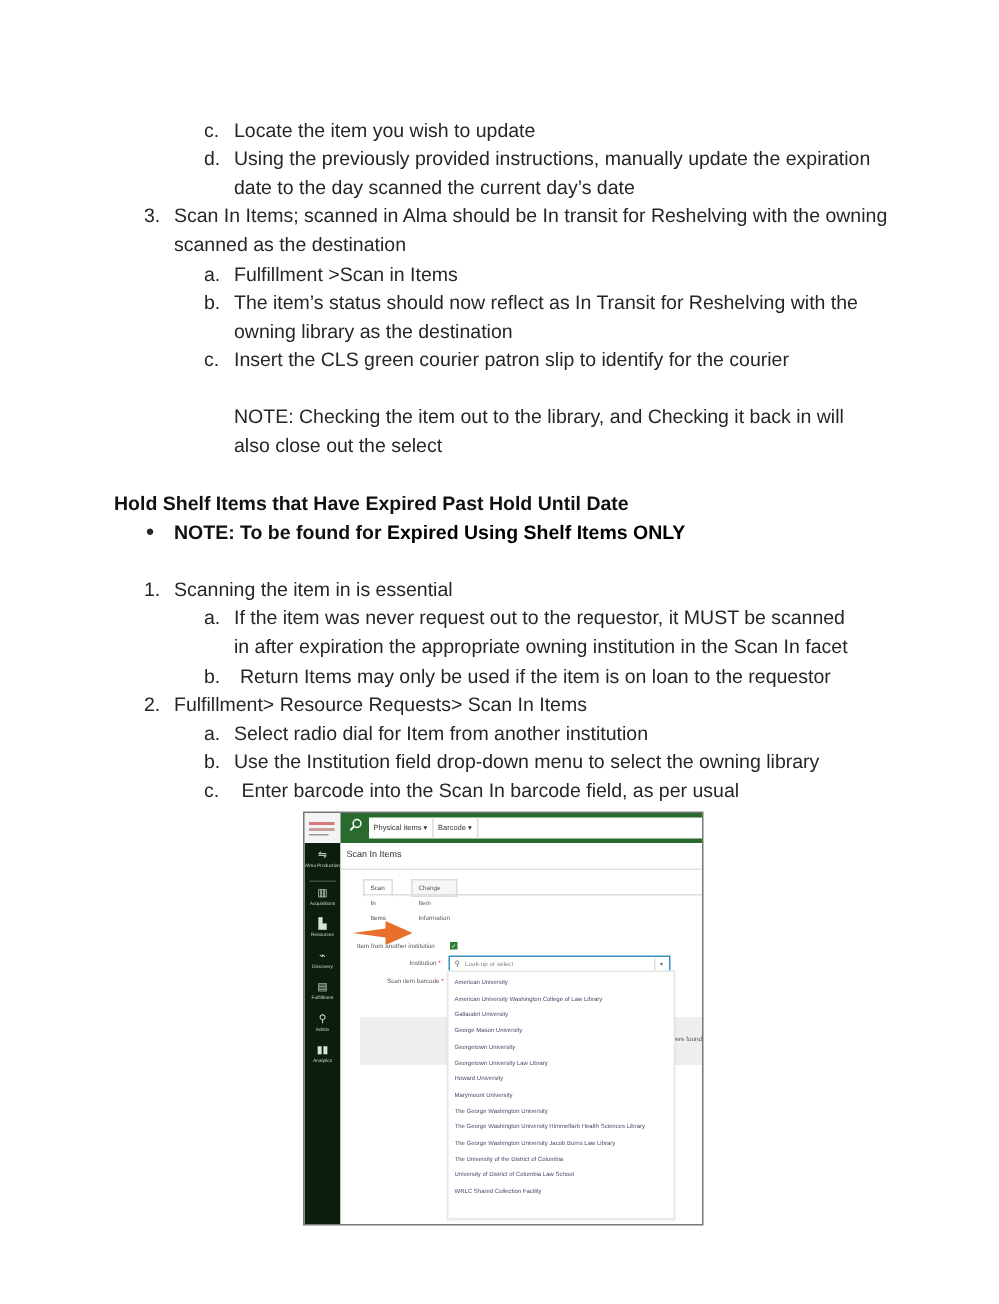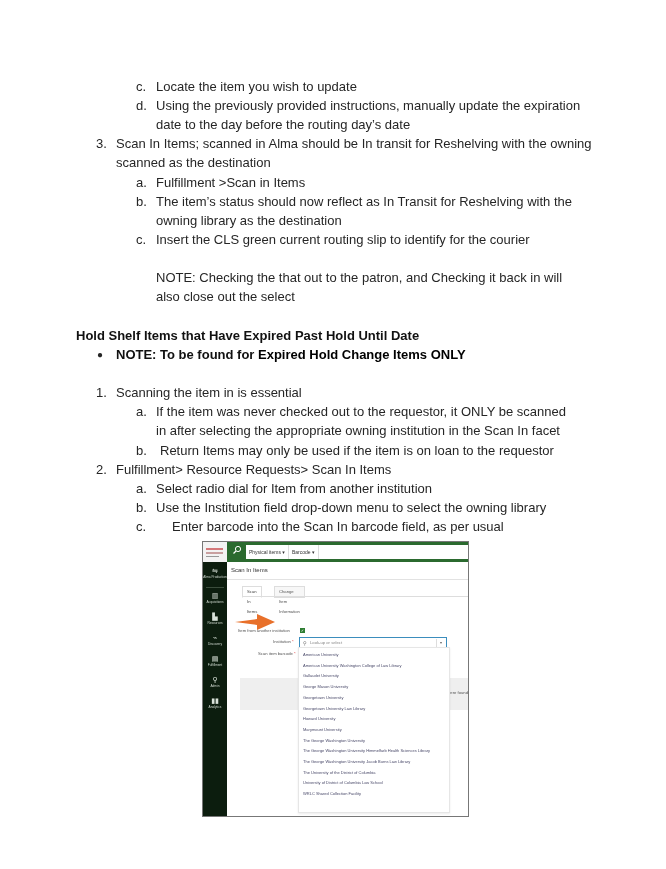--- a/index.html
+++ b/index.html
@@ -77,67 +77,67 @@
 </head>
 <body>
 
 <div>
 
   <span class="line marker" style="left:136px;top:77px">c.</span>
   <span class="line" style="left:156px;top:77px">Locate the item you wish to update</span>
 
   <span class="line marker" style="left:136px;top:96px">d.</span>
   <span class="line" style="left:156px;top:96px">Using the previously provided instructions, manually update the expiration</span>
-  <span class="line" style="left:156px;top:115px">date to the day before the routing day’s date</span>
+  <span class="line" style="left:156px;top:115px">date to the day scanned the current day’s date</span>
 
   <span class="line marker" style="left:96px;top:134px">3.</span>
   <span class="line" style="left:116px;top:134px">Scan In Items; scanned in Alma should be In transit for Reshelving with the owning</span>
   <span class="line" style="left:116px;top:153px">scanned as the destination</span>
 
   <span class="line marker" style="left:136px;top:173px">a.</span>
   <span class="line" style="left:156px;top:173px">Fulfillment &gt;Scan in Items</span>
 
   <span class="line marker" style="left:136px;top:192px">b.</span>
   <span class="line" style="left:156px;top:192px">The item’s status should now reflect as In Transit for Reshelving with the</span>
   <span class="line" style="left:156px;top:211px">owning library as the destination</span>
 
   <span class="line marker" style="left:136px;top:230px">c.</span>
-  <span class="line" style="left:156px;top:230px">Insert the CLS green current routing slip to identify for the courier</span>
-
-  <span class="line" style="left:156px;top:268px">NOTE: Checking the that out to the patron, and Checking it back in will</span>
+  <span class="line" style="left:156px;top:230px">Insert the CLS green courier patron slip to identify for the courier</span>
+
+  <span class="line" style="left:156px;top:268px">NOTE: Checking the item out to the library, and Checking it back in will</span>
   <span class="line" style="left:156px;top:287px">also close out the select</span>
 
   <span class="line bold" style="left:76px;top:326px">Hold Shelf Items that Have Expired Past Hold Until Date</span>
 
   <span class="line" style="left:97px;top:345px;font-size:10px">●</span>
   <span class="line" style="left:116px;top:345px">
-    <span class="bold">NOTE: To be found for </span><span class="heavy">Expired Hold Change Items ONLY</span>
+    <span class="bold">NOTE: To be found for </span><span class="heavy">Expired Using Shelf Items ONLY</span>
   </span>
 
   <span class="line marker" style="left:96px;top:383px">1.</span>
   <span class="line" style="left:116px;top:383px">Scanning the item in is essential</span>
 
   <span class="line marker" style="left:136px;top:402px">a.</span>
-  <span class="line" style="left:156px;top:402px">If the item was never checked out to the requestor, it ONLY be scanned</span>
-  <span class="line" style="left:156px;top:421px">in after selecting the appropriate owning institution in the Scan In facet</span>
+  <span class="line" style="left:156px;top:402px">If the item was never request out to the requestor, it MUST be scanned</span>
+  <span class="line" style="left:156px;top:421px">in after expiration the appropriate owning institution in the Scan In facet</span>
 
   <span class="line marker" style="left:136px;top:441px">b.</span>
   <span class="line" style="left:160px;top:441px">Return Items may only be used if the item is on loan to the requestor</span>
 
   <span class="line marker" style="left:96px;top:460px">2.</span>
   <span class="line" style="left:116px;top:460px">Fulfillment&gt; Resource Requests&gt; Scan In Items</span>
 
   <span class="line marker" style="left:136px;top:479px">a.</span>
   <span class="line" style="left:156px;top:479px">Select radio dial for Item from another institution</span>
 
   <span class="line marker" style="left:136px;top:498px">b.</span>
   <span class="line" style="left:156px;top:498px">Use the Institution field drop-down menu to select the owning library</span>
 
   <span class="line marker" style="left:136px;top:517px">c.</span>
-  <span class="line" style="left:172px;top:517px">Enter barcode into the Scan In barcode field, as per usual</span>
+  <span class="line" style="left:161px;top:517px">Enter barcode into the Scan In barcode field, as per usual</span>
 </div>
 
 <div class="shot">
   <div class="topbar">
     <div class="logo">
       <div class="l1"></div>
         <div class="l2"></div>
         <div class="l3"></div>
     </div>
     <div class="search-btn">

